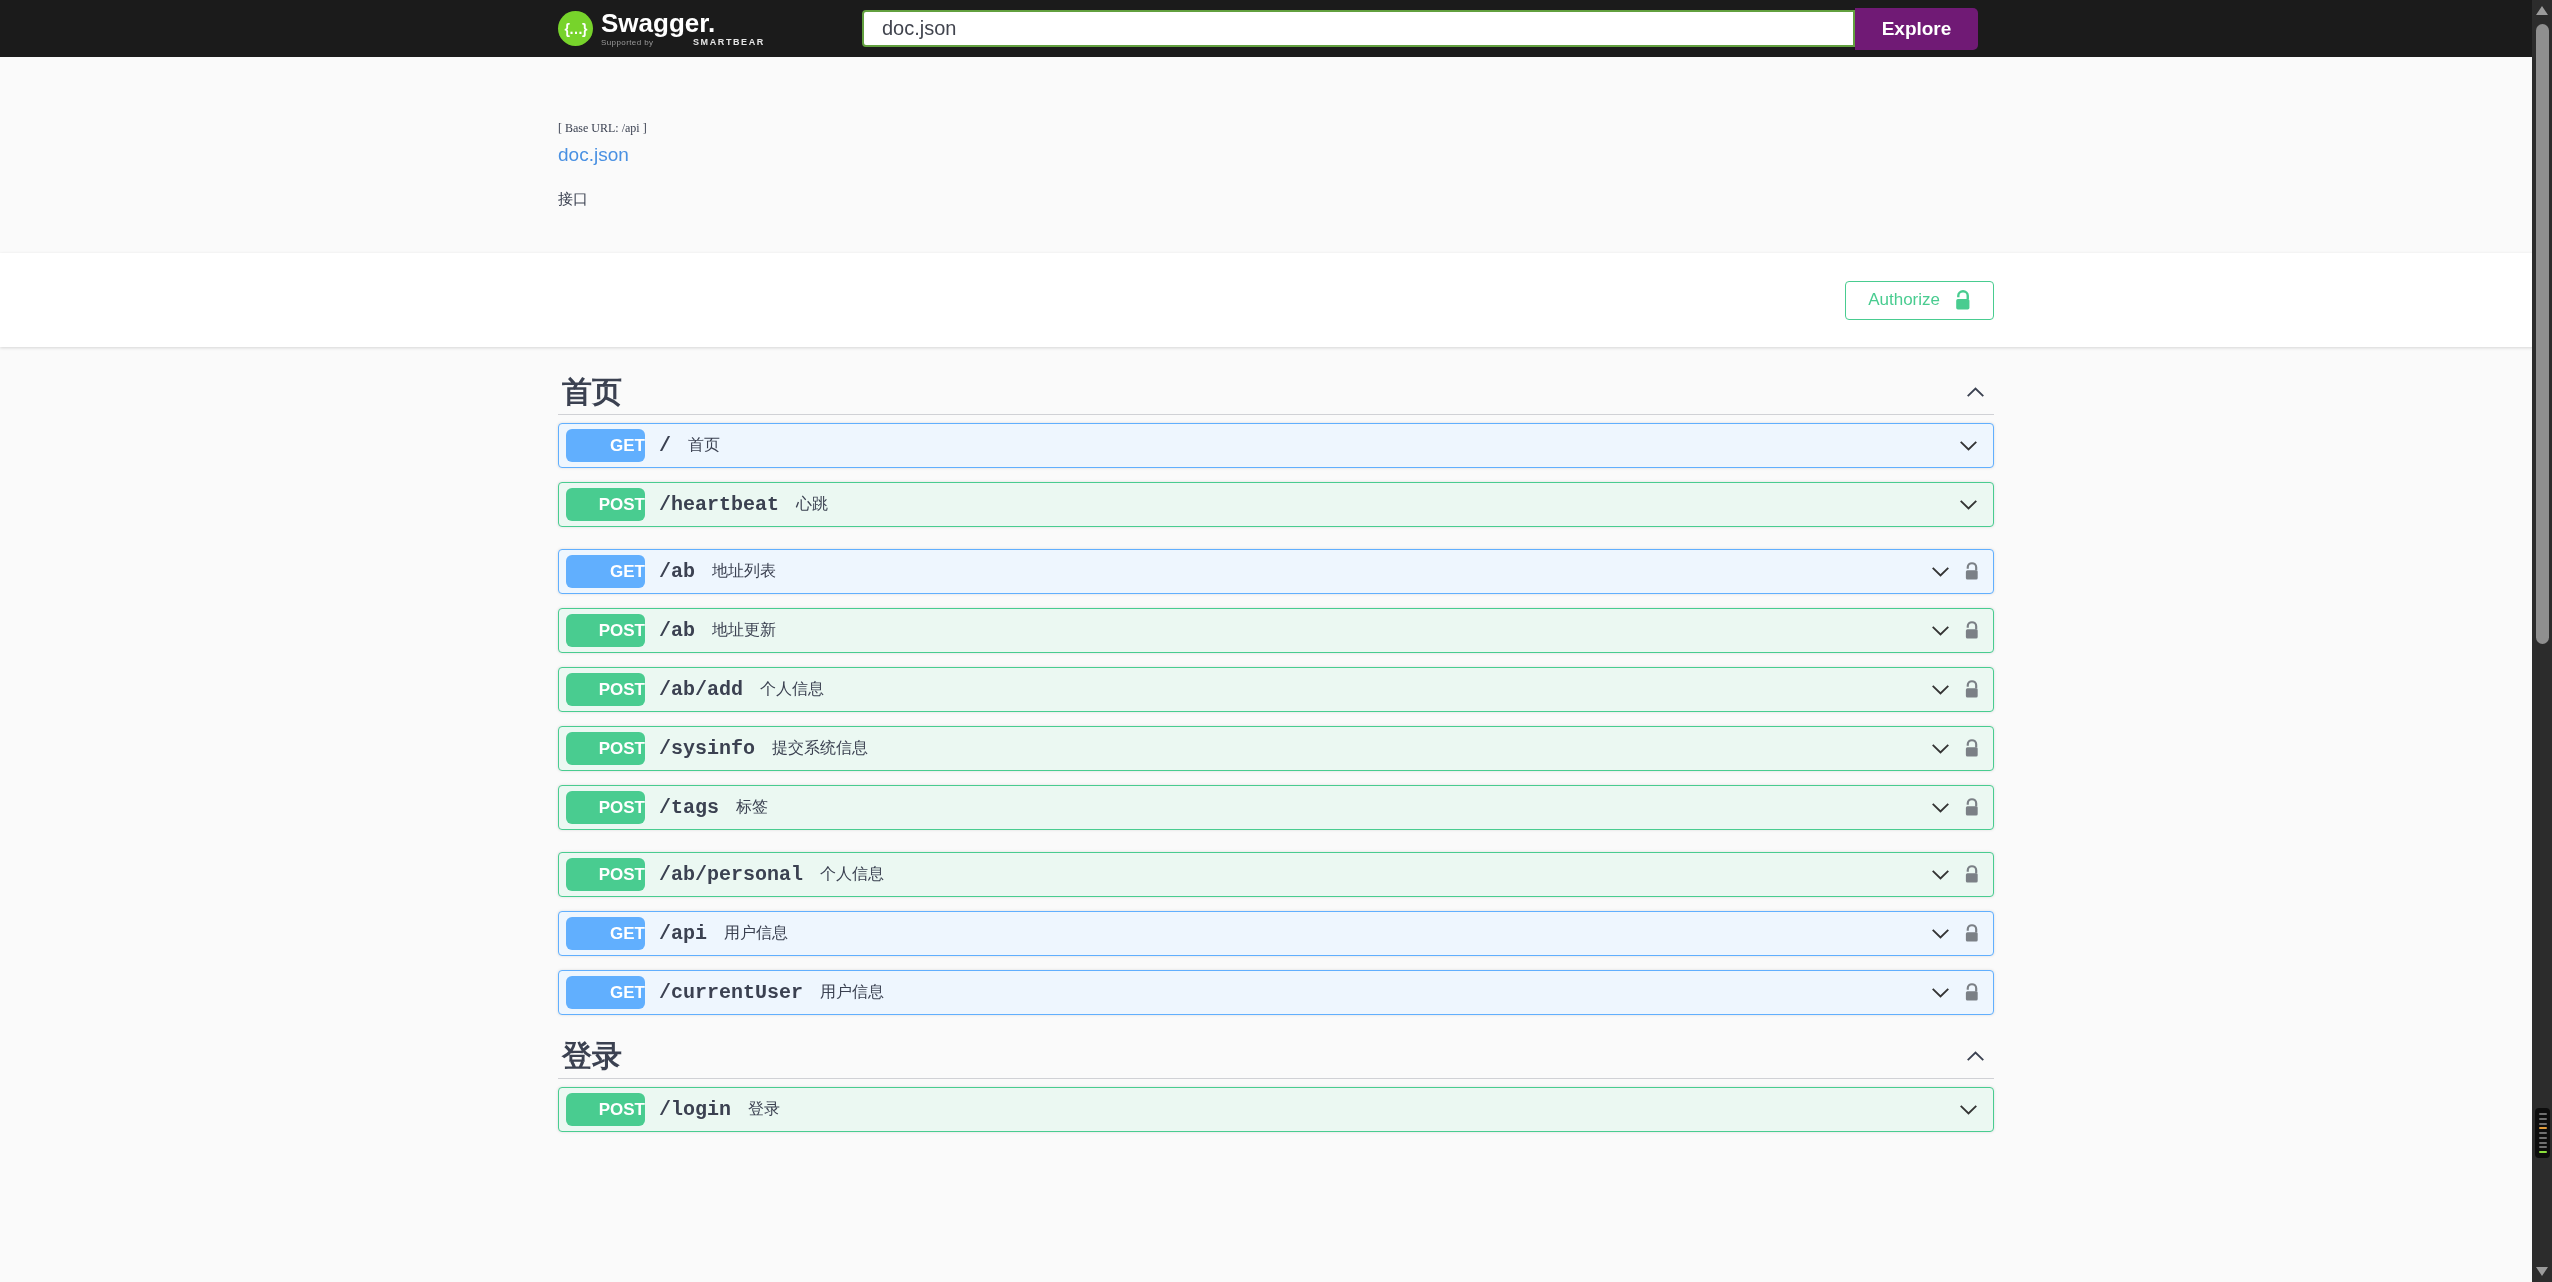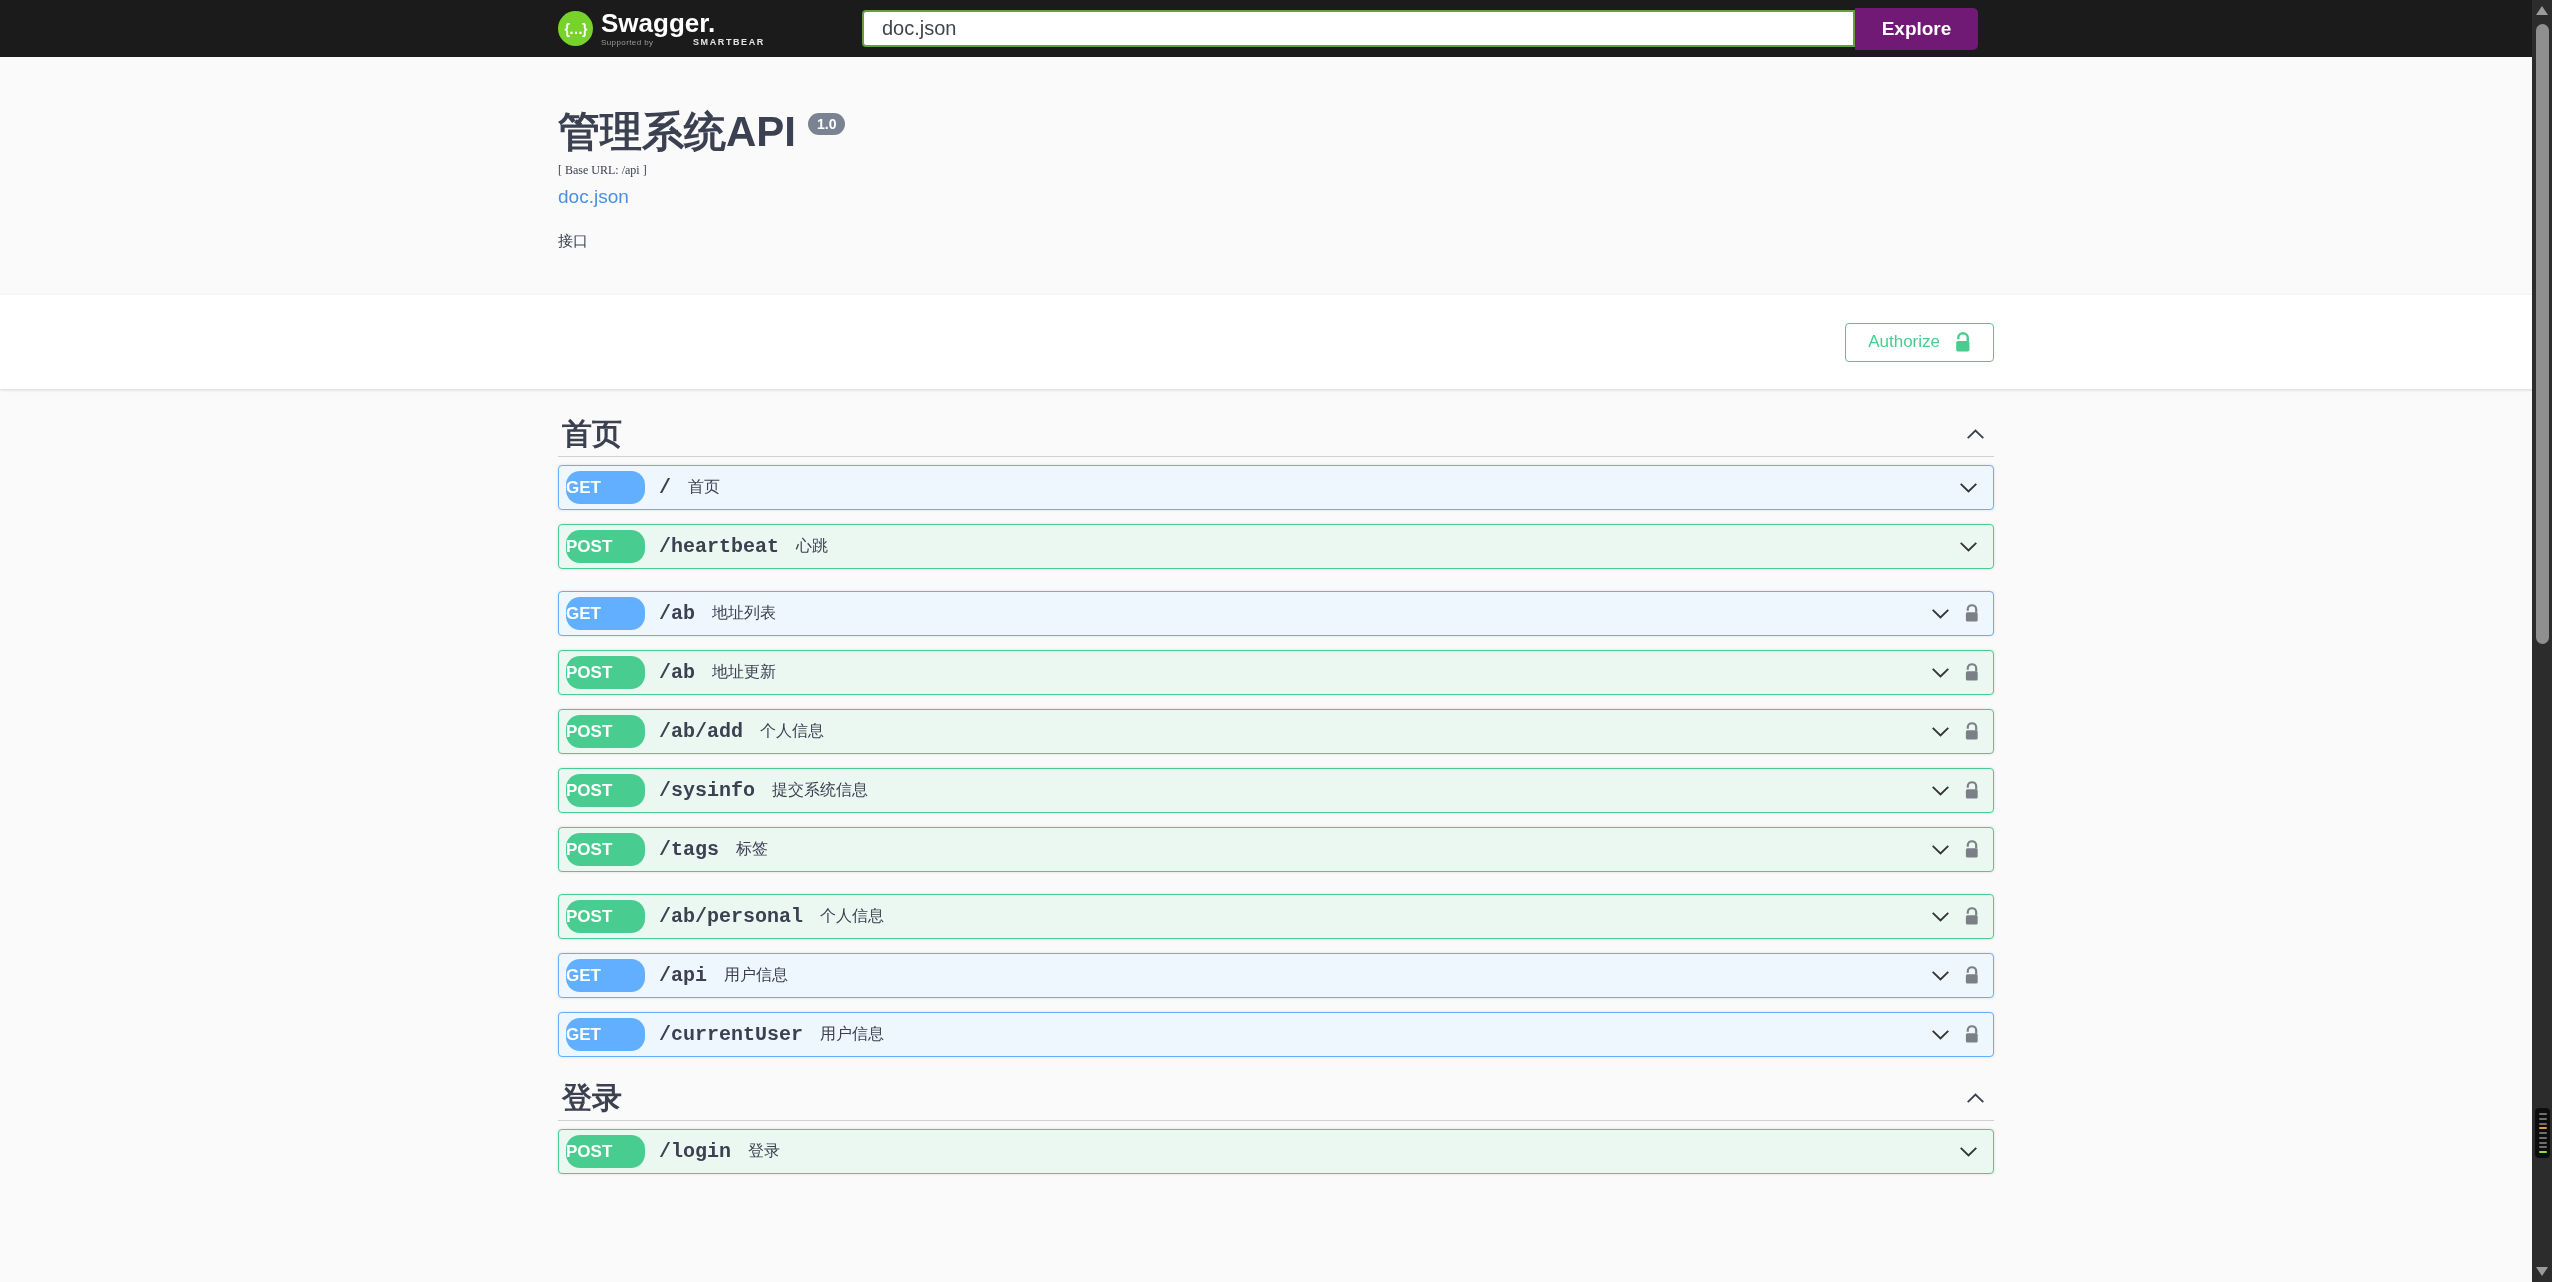--- a/index.html
+++ b/index.html
@@ -41,21 +41,21 @@
 
   
   .main { width:1436px; margin:0 auto; padding-top:18px; }
   .opblock-tag-section { margin-bottom:12px; }
   .tag-header { display:flex; align-items:center; justify-content:space-between; padding:10px 8px 5px 4px;
                 border-bottom:1px solid rgba(59,65,81,.22); cursor:pointer; }
   .tag-title { font-size:30px; line-height:34px; font-weight:700; color:#3b4151; }
   .tag-rows { padding-top:8px; }
   .opblock { height:45px; border-radius:4px; border:1px solid; display:flex; align-items:center;
              padding:0 14px 0 7px; margin-top:0; margin-bottom:14px; box-shadow:0 0 3px rgba(0,0,0,.12); cursor:pointer; }
-  .method-badge { min-width:79px; text-align:left; padding:8px 0; border-radius:14px; color:#fff;
+  .method-badge { min-width:79px; text-align:right; padding:8px 0; border-radius:6px; color:#fff;
                   font-weight:700; font-size:17px; line-height:1; }
   .op-path { margin-left:14px; font-family:"Liberation Mono", monospace; font-size:20px; font-weight:600; color:#3b4151; }
   .op-summary { margin-left:17px; font-size:16px; color:#3b4151; }
   .row-right { margin-left:auto; display:flex; align-items:center; gap:13px; }
   .icon-btn { display:flex; align-items:center; cursor:pointer; background:none; border:none; padding:0; }
 
   
   .scrollbar { position:fixed; top:0; right:0; width:20px; height:1282px; background:#2c2c2c; z-index:40; }
   .sb-arrow { position:absolute; left:4px; width:0; height:0; border-left:6px solid transparent; border-right:6px solid transparent; cursor:pointer; }
   .sb-arrow.up { top:6px; border-bottom:9px solid #9b9b9b; }
@@ -82,24 +82,20 @@
     </div>
     <form class="search-form">
       <input class="search-input" type="text" value="doc.json" style="">
       <button class="explore-btn" type="button">Explore</button>
     </form>
   </div>
 </div>
 
 <div class="info-wrap">
   <div class="info">
-    <h2 class="api-title">
-      <span>管理系统API</span>
-      <span class="version-badge">1.0</span>
-    </h2>
     <div class="base-url">[ Base URL: /api ]</div>
     <a class="doc-link">doc.json</a>
     <div class="api-desc">接口</div>
   </div>
 </div>
 
 <div class="scheme-container">
   <div class="scheme-inner">
     <button class="authorize-btn">
       <span>Authorize</span>

